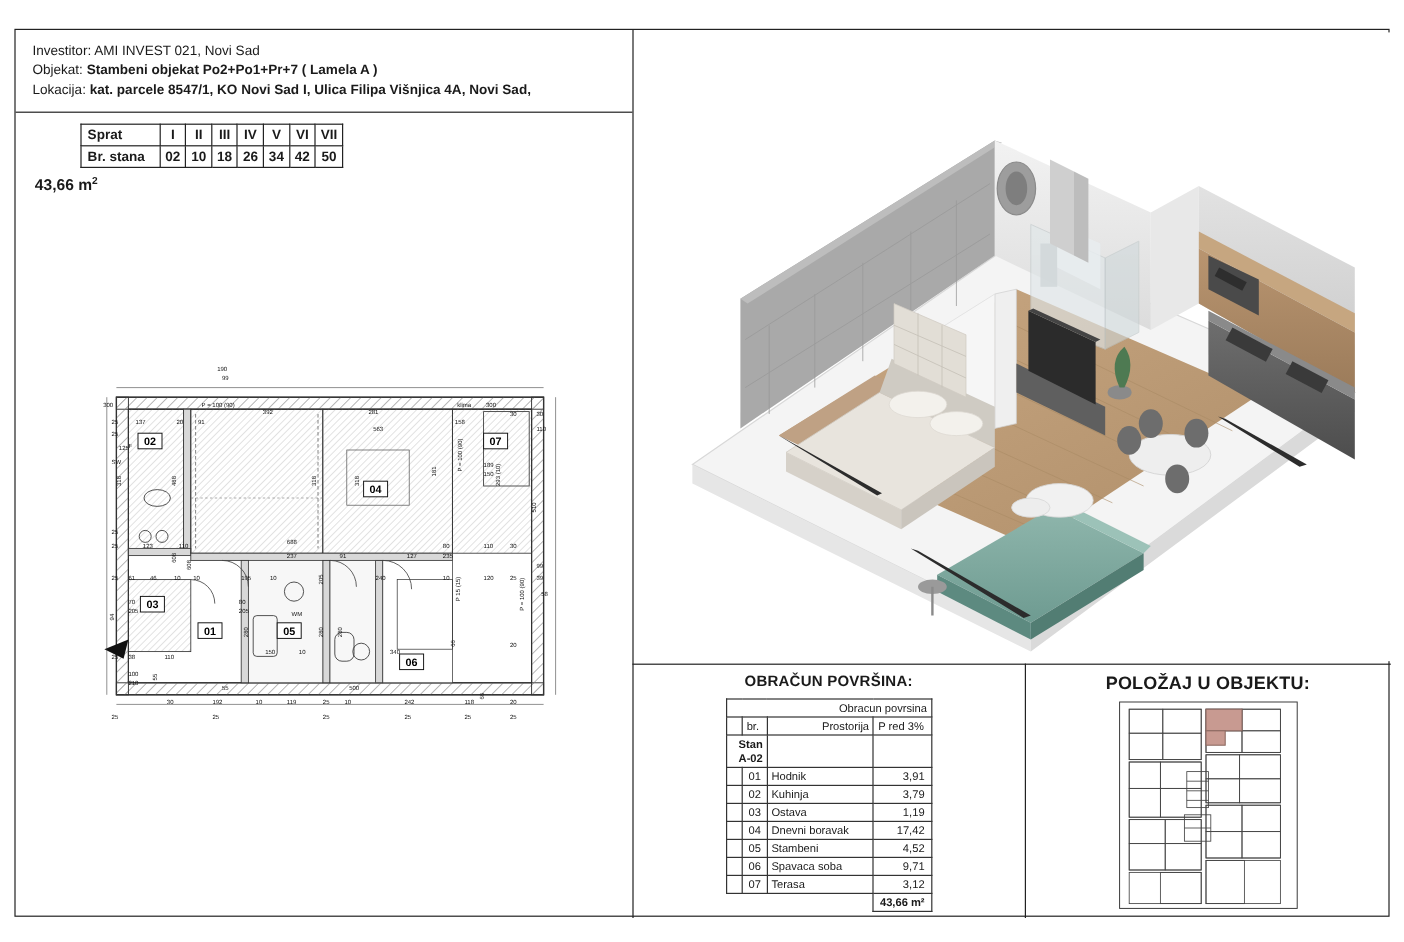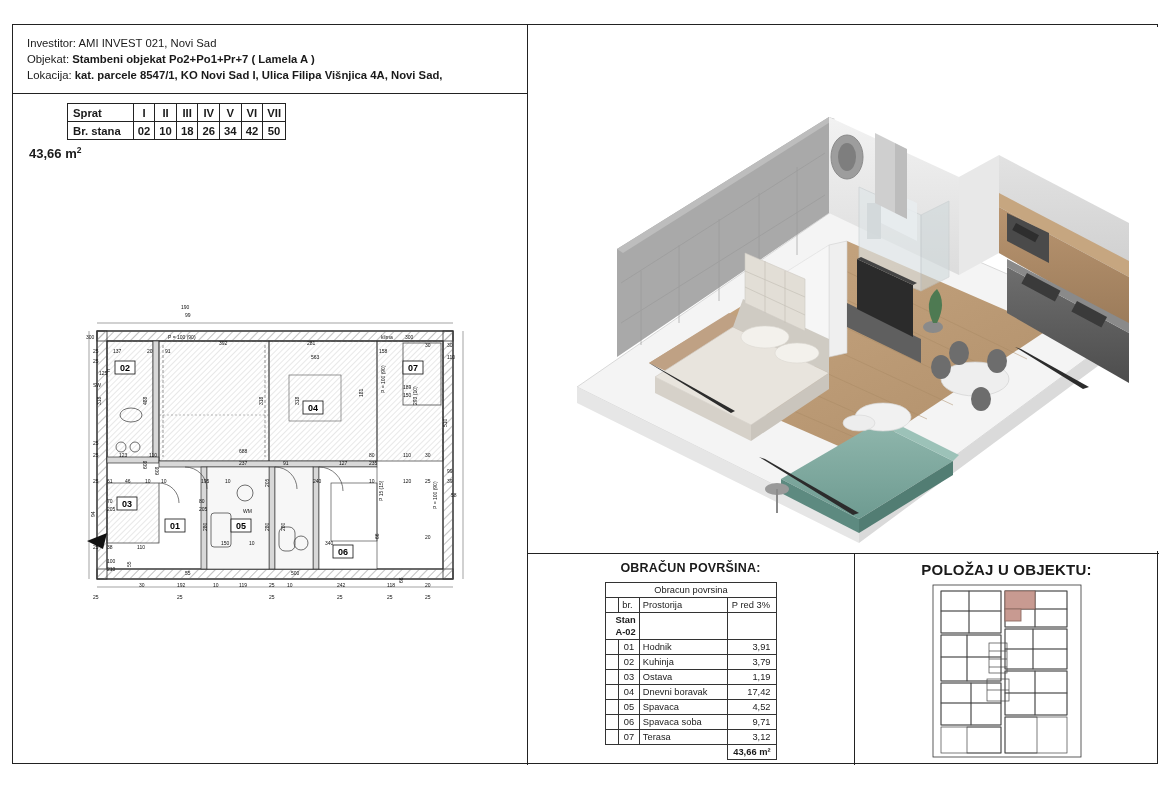--- a/index.html
+++ b/index.html
@@ -135,22 +135,22 @@
     border: 0.8px solid #333;
     padding: 1px 3px;
     height: 14px;
     line-height: 12px;
   }
   table.obr .c-num { width: 18px; text-align: center; }
   table.obr .c-blank { width: 12px; }
   table.obr .c-name { width: 88px; }
   table.obr .c-val { width: 48px; text-align: right; padding-right: 5px; }
   table.obr .hdr td { text-align: left; font-weight: normal; }
-  table.obr .hdr td.c-name { text-align: left; }
-  table.obr .top-row td { text-align: center; padding-left: 4px; margin-top: 41px; }
+  table.obr .hdr td.c-name { text-align: right; }
+  table.obr .top-row td { text-align: right; padding-left: 4px; margin-top: 41px; }
   table.obr .stan td { font-weight: bold; }
   table.obr .total td { font-weight: bold; text-align: right; padding-right: 5px; }
   table.obr .nb { border: none; }
 
   
   .polozaj {
     position: absolute;
     left: 841px; top: 528px;
     width: 305px; height: 212px;
   }
@@ -590,21 +590,21 @@
         </tr>
         <tr>
           <td class="c-blank"></td>
           <td class="c-num">04</td>
           <td class="c-name">Dnevni boravak</td>
           <td class="c-val">17,42</td>
         </tr>
         <tr>
           <td class="c-blank"></td>
           <td class="c-num">05</td>
-          <td class="c-name">Spavaca</td>
+          <td class="c-name">Stambeni</td>
           <td class="c-val">4,52</td>
         </tr>
         <tr>
           <td class="c-blank"></td>
           <td class="c-num">06</td>
           <td class="c-name">Spavaca soba</td>
           <td class="c-val">9,71</td>
         </tr>
         <tr>
           <td class="c-blank"></td>

